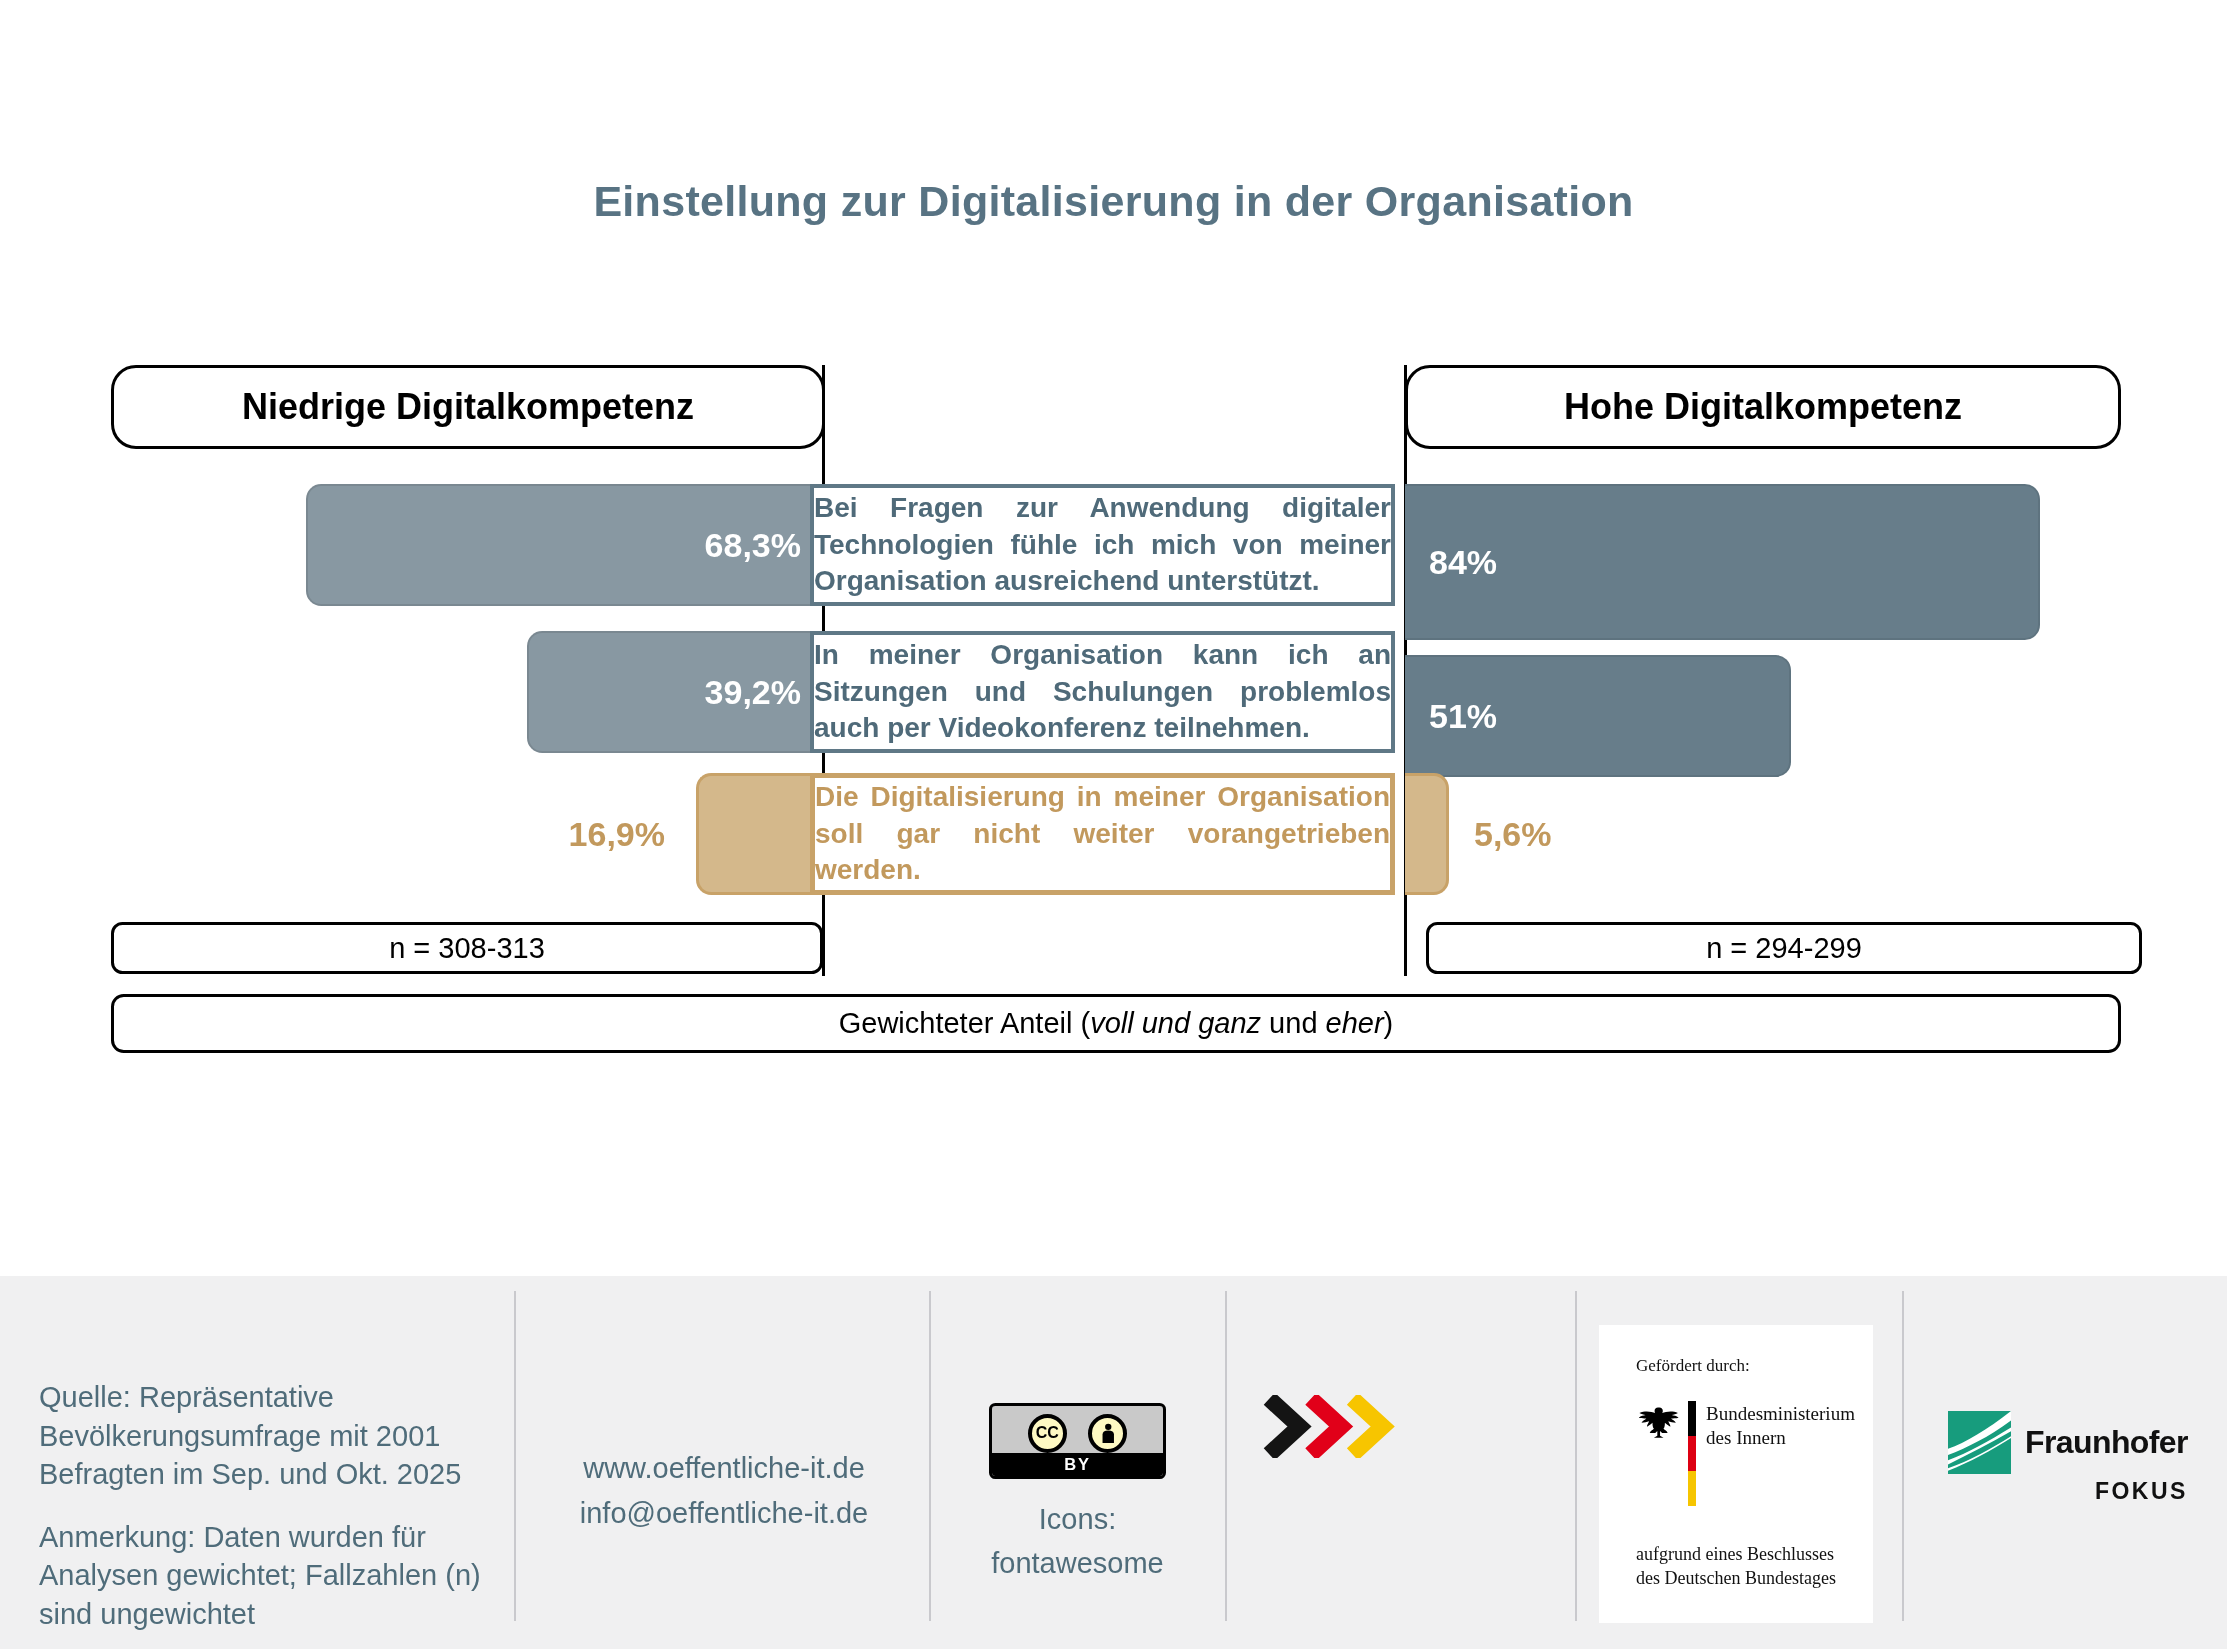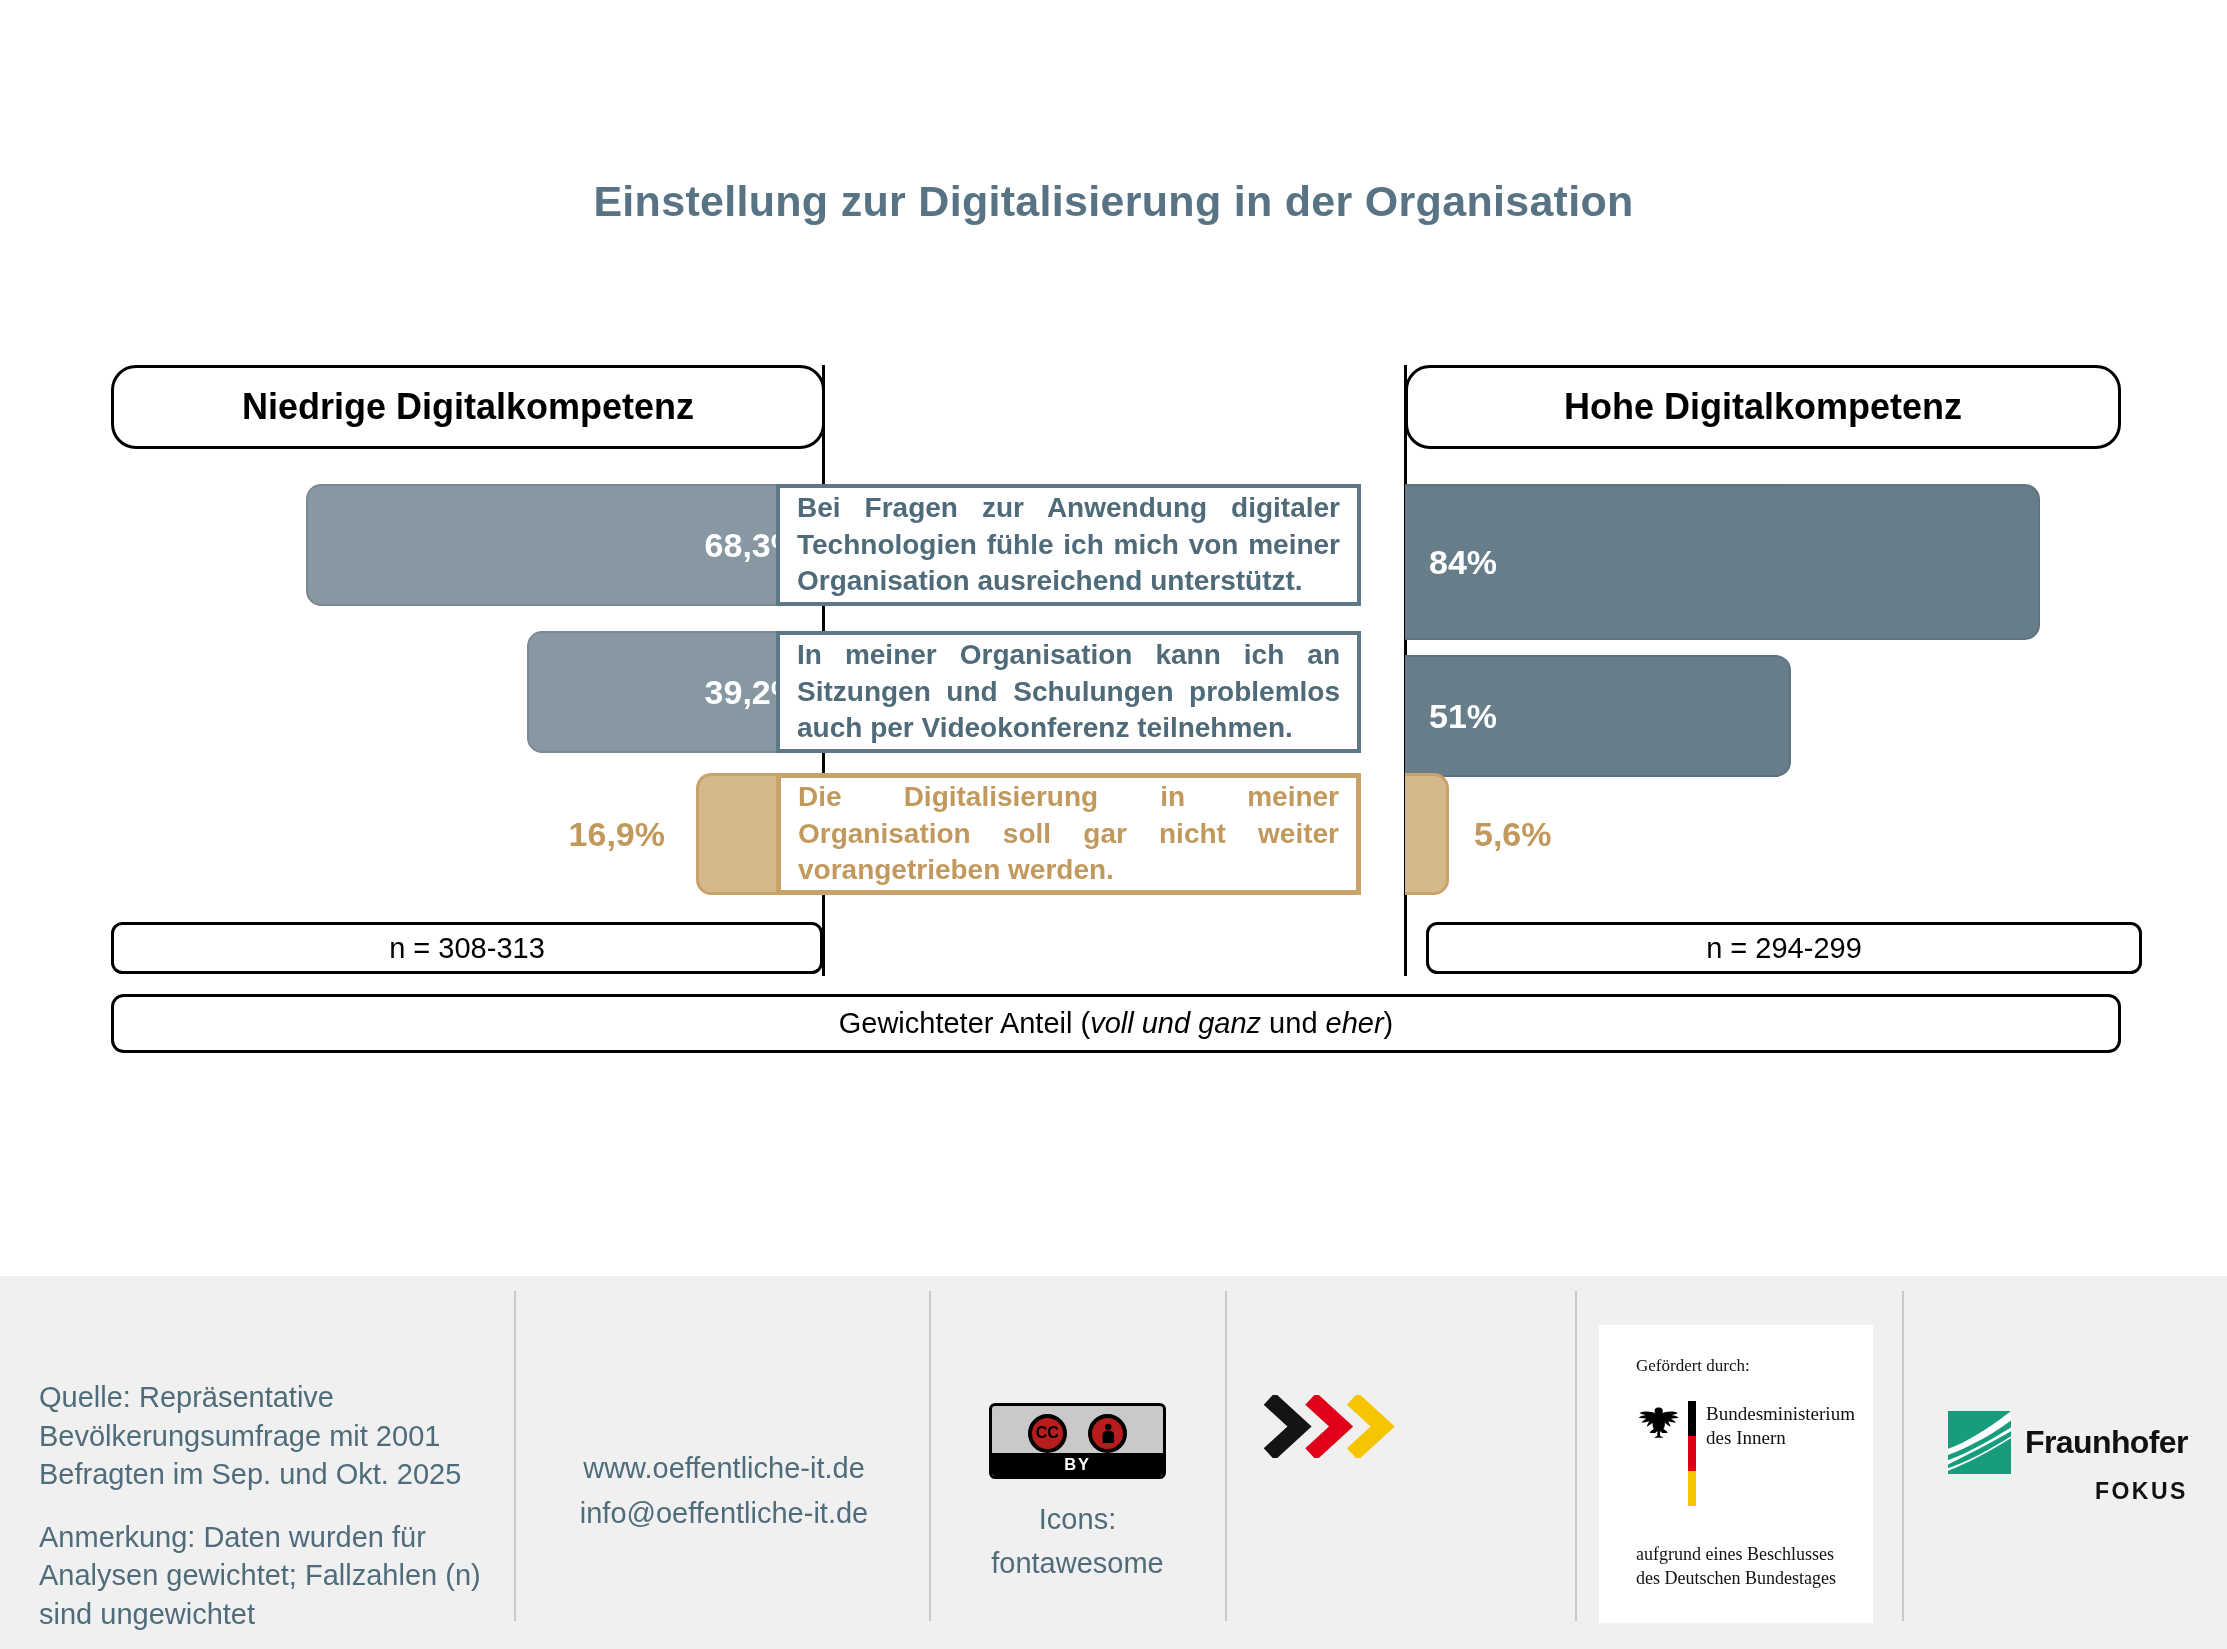--- a/index.html
+++ b/index.html
@@ -29,22 +29,22 @@
   .bar{display:flex;align-items:center;}
   .bar-l{background:#8898a2;border:2.5px solid rgba(0,0,0,0.10);border-right:none;
          border-radius:15.2px 0 0 15.2px;justify-content:flex-end;padding-right:24px;}
   .bar-r{background:#677d8a;border:2.5px solid rgba(0,0,0,0.08);border-left:none;
          border-radius:0 15.2px 15.2px 0;justify-content:flex-start;padding-left:24px;}
   .bar-tan-l{background:#d4b88b;border:3.8px solid #c8a268;border-right:none;border-radius:15.2px 0 0 15.2px;}
   .bar-tan-r{background:#d4b88b;border:3.8px solid #c8a268;border-left:none;border-radius:0 15.2px 15.2px 0;}
   .bar-val{font-size:34px;font-weight:700;color:#fff;white-space:nowrap;}
 
   .cbox{
-    left:776px;width:585px;background:#fff;border:4.4px solid #5f7886;
-    display:flex;align-items:center;padding:0 17px;
+    left:810px;width:585px;background:#fff;border:4.4px solid #5f7886;
+    display:flex;align-items:center;padding:0 0;
   }
   .cbox-tan{border:5.1px solid #c8a268;}
   .stmt{width:100%;text-align:justify;font-weight:700;font-size:28px;line-height:1.3;color:#4f6a79;}
   .stmt-tan{color:#c2995d;}
 
   .out-val{display:flex;align-items:center;font-size:34px;font-weight:700;color:#c2995d;}
 
   .nbox{
     top:922px;height:52px;background:#fff;border:3.2px solid #000;border-radius:11.4px;
     display:flex;align-items:center;justify-content:center;font-size:29px;color:#000;
@@ -64,21 +64,21 @@
 
   .src{position:absolute;left:39px;top:102px;width:442px;font-size:29px;line-height:1.33;color:#4f6c7a;}
   .src p{margin:0 0 24px 0;}
   .contact{position:absolute;left:524px;top:170px;width:400px;text-align:center;
            font-size:29px;line-height:1.55;color:#4f6c7a;}
 
   .ccwrap{position:absolute;left:932px;top:127px;width:291px;display:flex;flex-direction:column;align-items:center;}
   .ccbadge{width:177px;height:76px;border:3.2px solid #000;border-radius:6.3px;background:#c9c9c9;
            position:relative;overflow:hidden;box-sizing:border-box;}
   .cctop{height:47px;display:flex;align-items:center;justify-content:center;gap:21.6px;padding-top:3.8px;}
-  .ccirc{width:39px;height:39px;border-radius:50%;border:4.4px solid #000;background:#b91c1c;
+  .ccirc{width:39px;height:39px;border-radius:50%;border:4.4px solid #000;background:#fef9c3;
          display:flex;align-items:center;justify-content:center;font-weight:700;font-size:16px;color:#000;
          box-sizing:border-box;z-index:2;}
   .ccbar{position:absolute;left:0;bottom:0;width:100%;height:23px;background:#000;color:#fff;
          display:flex;align-items:center;justify-content:center;font-size:16.5px;font-weight:700;letter-spacing:1.9px;}
   .cccredit{margin-top:19px;text-align:center;font-size:29px;line-height:1.5;color:#4f6c7a;}
 
   .koeit{position:absolute;left:1261px;top:119px;}
   .koeit-text{margin-top:16.5px;font-size:30.5px;line-height:1.28;color:#111;}
 
   .bmibox{position:absolute;left:1599px;top:49px;width:274px;height:298px;background:#fff;

